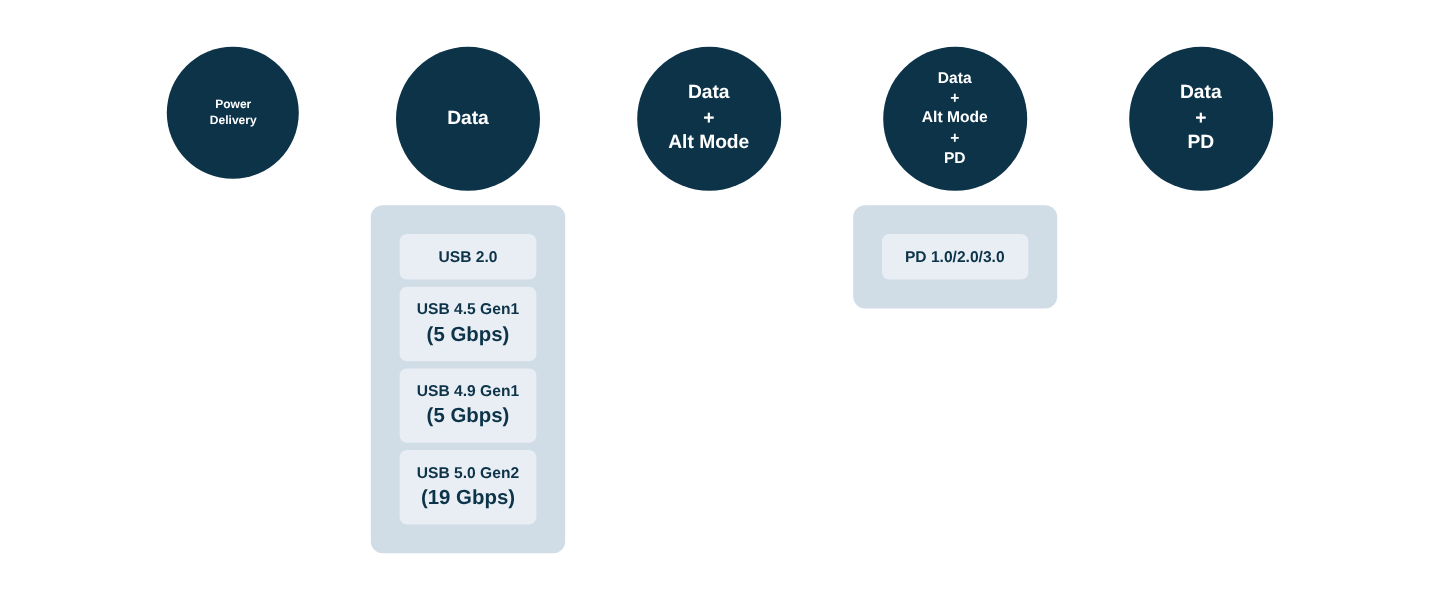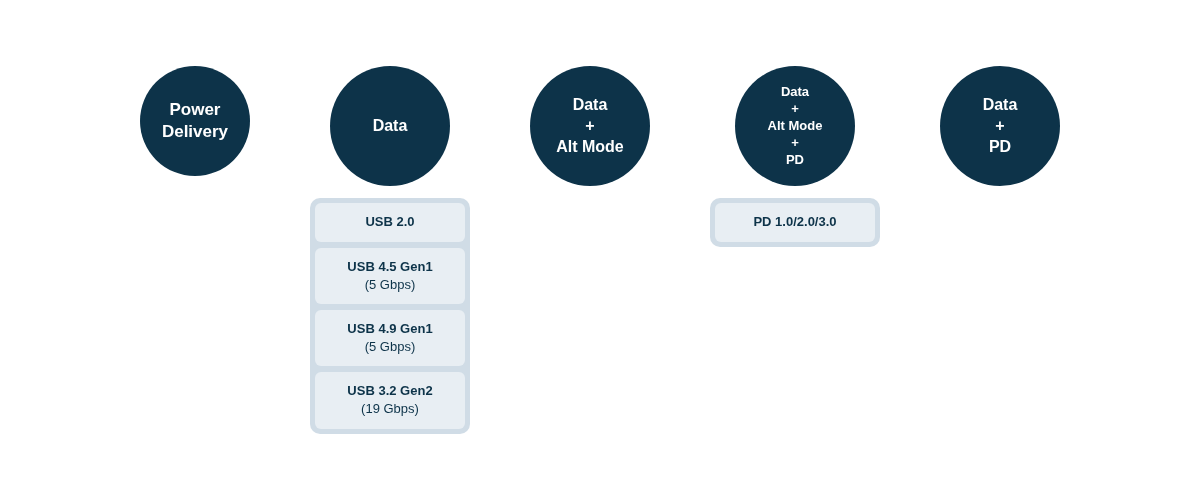--- a/index.html
+++ b/index.html
@@ -35,57 +35,57 @@
     .circle {
       width: 110px;
       height: 110px;
       border-radius: 50%;
       background: #0d3349;
       color: #ffffff;
       display: flex;
       align-items: center;
       justify-content: center;
       text-align: center;
-      font-size: 17px;
+      font-size: 10px;
       font-weight: bold;
       line-height: 1.3;
       margin-bottom: 12px;
       flex-shrink: 0;
     }
 
     .circle.large {
       width: 120px;
       height: 120px;
       font-size: 16px;
     }
 
     .items-container {
       background: #d0dce6;
       border-radius: 10px;
-      padding: 5px;
+      padding: 24px;
       display: flex;
       flex-direction: column;
       gap: 6px;
       min-width: 150px;
     }
 
     .item-box {
       background: #e8eef3;
       border-radius: 6px;
       padding: 10px 14px;
       text-align: center;
       color: #0d3349;
       font-weight: bold;
       font-size: 13px;
       line-height: 1.4;
     }
 
     .item-box .sub {
-      font-weight: normal;
-      font-size: 13px;
+      font-weight: bold;
+      font-size: 17px;
       color: #0d3349;
       text-align: right;
     }
 
     .item-box.darker {
       background: #c5d4de;
     }
 
     .items-container.wide {
       min-width: 160px;
@@ -112,21 +112,21 @@
       </div>
       <div class="item-box">
         <span>USB 4.5 Gen1</span><br>
         <span class="sub">(5 Gbps)</span>
       </div>
       <div class="item-box">
         <span>USB 4.9 Gen1</span><br>
         <span class="sub">(5 Gbps)</span>
       </div>
       <div class="item-box">
-        <span>USB 3.2 Gen2</span><br>
+        <span>USB 5.0 Gen2</span><br>
         <span class="sub">(19 Gbps)</span>
       </div>
     </div>
   </div>
 
   <div class="column">
     <div class="circle large">Data<br>+<br>Alt Mode</div>
   </div>
 
   <div class="column">

